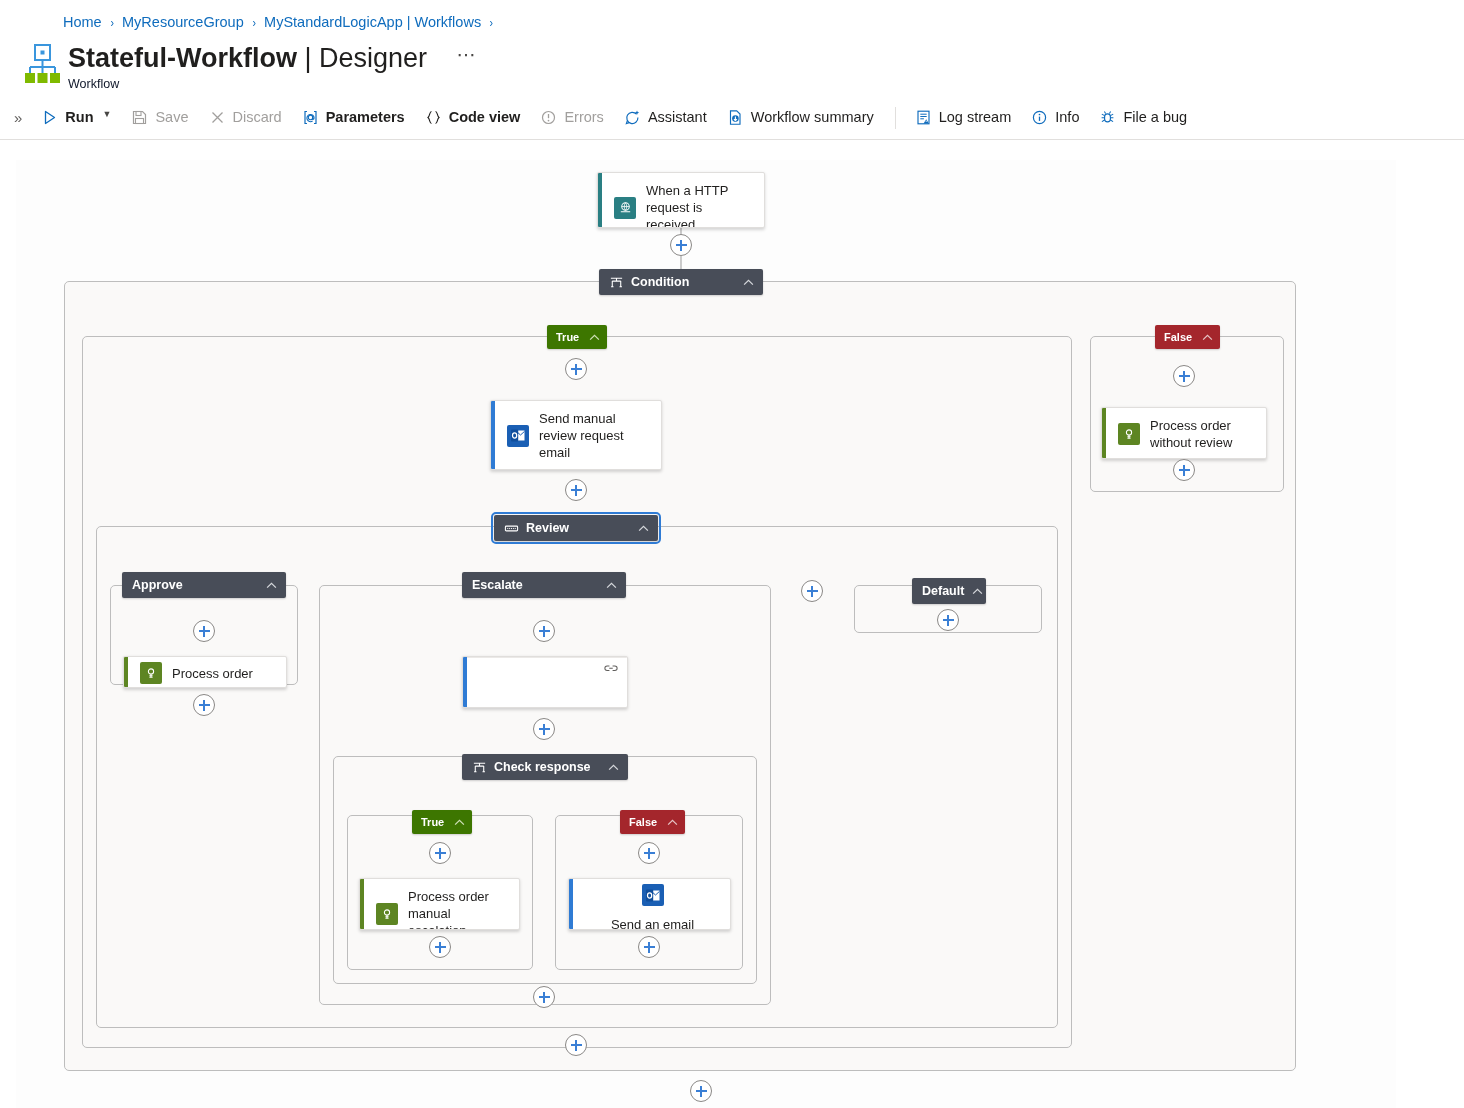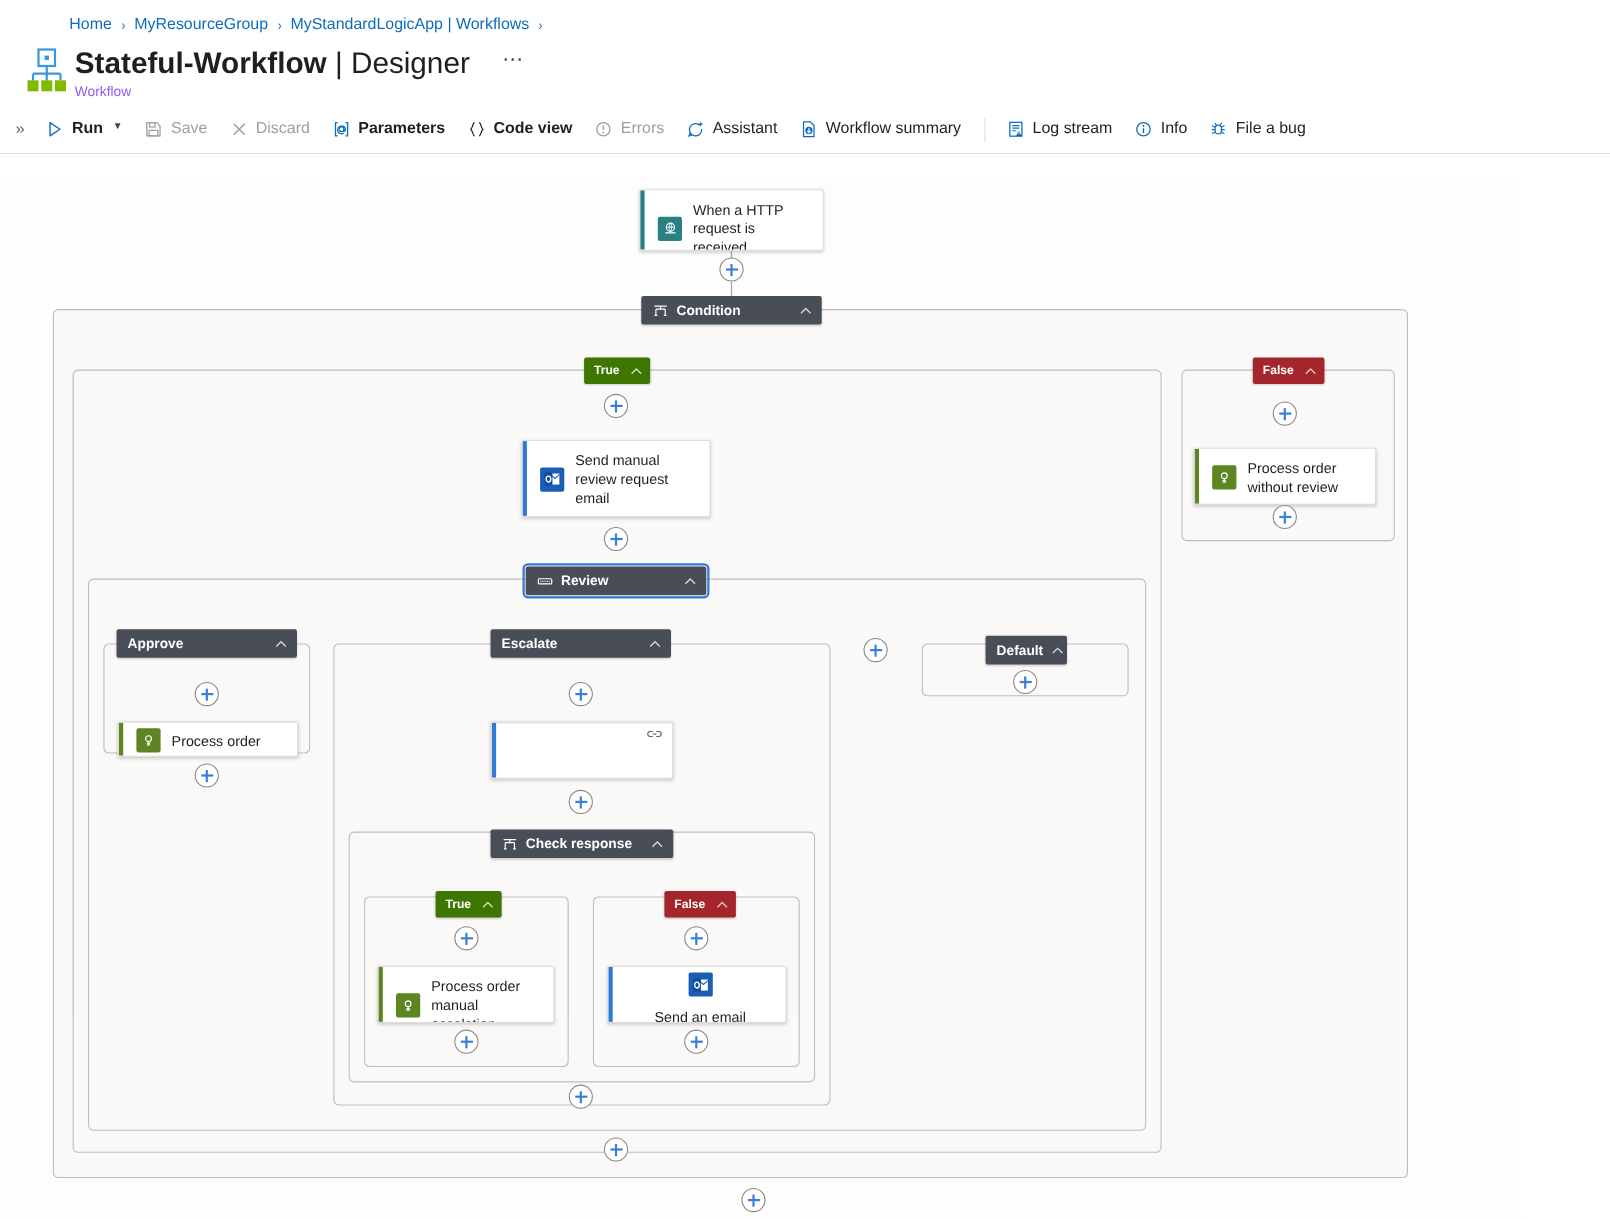--- a/index.html
+++ b/index.html
@@ -39,21 +39,21 @@
     font-size: 27px; line-height: 34px;
     color: #201f1e; font-weight: 400;
     white-space: nowrap;
   }
   .title-main b { font-weight: 700; }
   .title-ellipsis {
     display: inline-block; margin-left: 22px;
     color: #484644; font-size: 19px; letter-spacing: 1px;
     vertical-align: 6px; cursor: pointer;
   }
-  .title-sub { font-size: 12.5px; color: #8b5cf6; margin-top: 2px; }
+  .title-sub { font-size: 12.5px; color: #0f172a; margin-top: 2px; }
 
   
   .toolbar {
     display: flex; align-items: center;
     height: 44px; padding-left: 8px;
     border-bottom: 1px solid #e1dfdd;
     margin-top: 4px;
   }
   .chev-double {
     color: #605e5c; font-size: 15px; padding: 0 10px 0 6px; cursor: pointer;
@@ -65,21 +65,21 @@
     font-size: 14.5px; color: #201f1e; cursor: pointer;
     white-space: nowrap; border-radius: 2px;
   }
   .tb-item.disabled { color: #a19f9d; cursor: default; }
   .tb-caret { font-size: 9px; color: #484644; margin-left: 2px; }
   .tb-ico { width: 17px; height: 17px; flex: 0 0 17px; display: block; }
   .tb-sep { width: 1px; height: 22px; background: #e1dfdd; margin: 0 10px; }
 
   
   .canvas {
-    position: absolute; left: 0; top: 160px;
+    position: absolute; left: 16px; top: 160px;
     width: 1380px; height: 948px;
     background: #fdfdfd;
     overflow: hidden;
   }
   .edges { position: absolute; left: 0; top: 0; width: 1464px; height: 948px; }
 
   
   .scope {
     position: absolute;
     border: 1px solid #bdbdbd;

